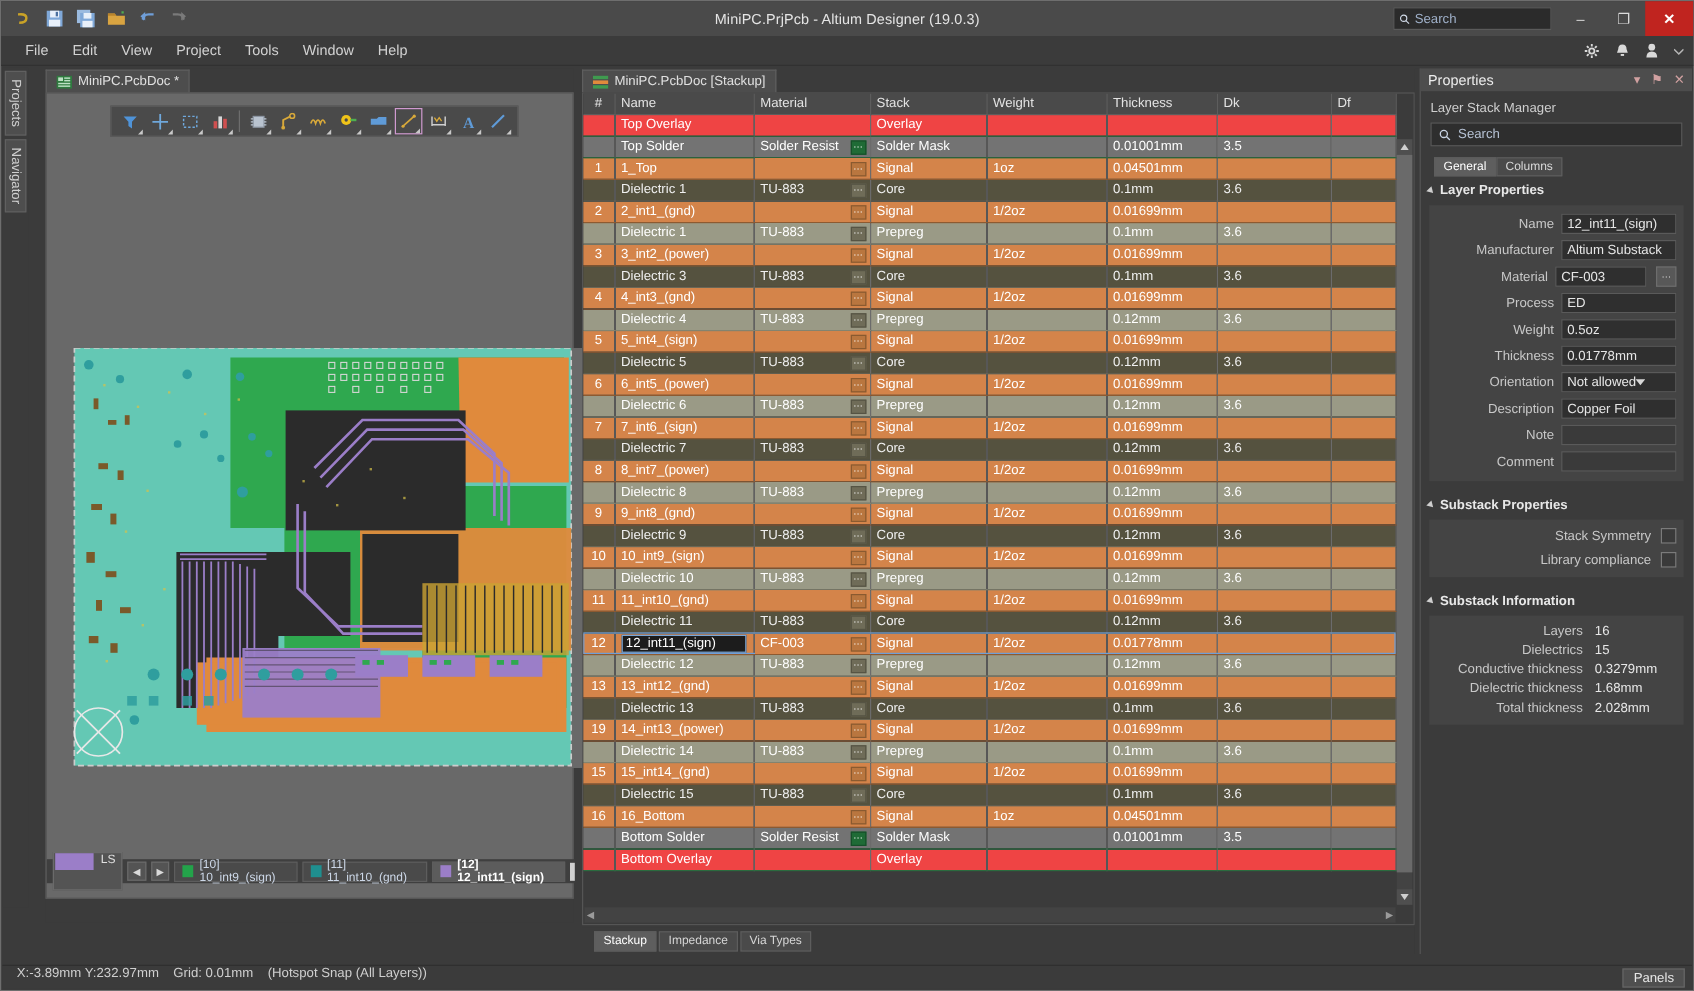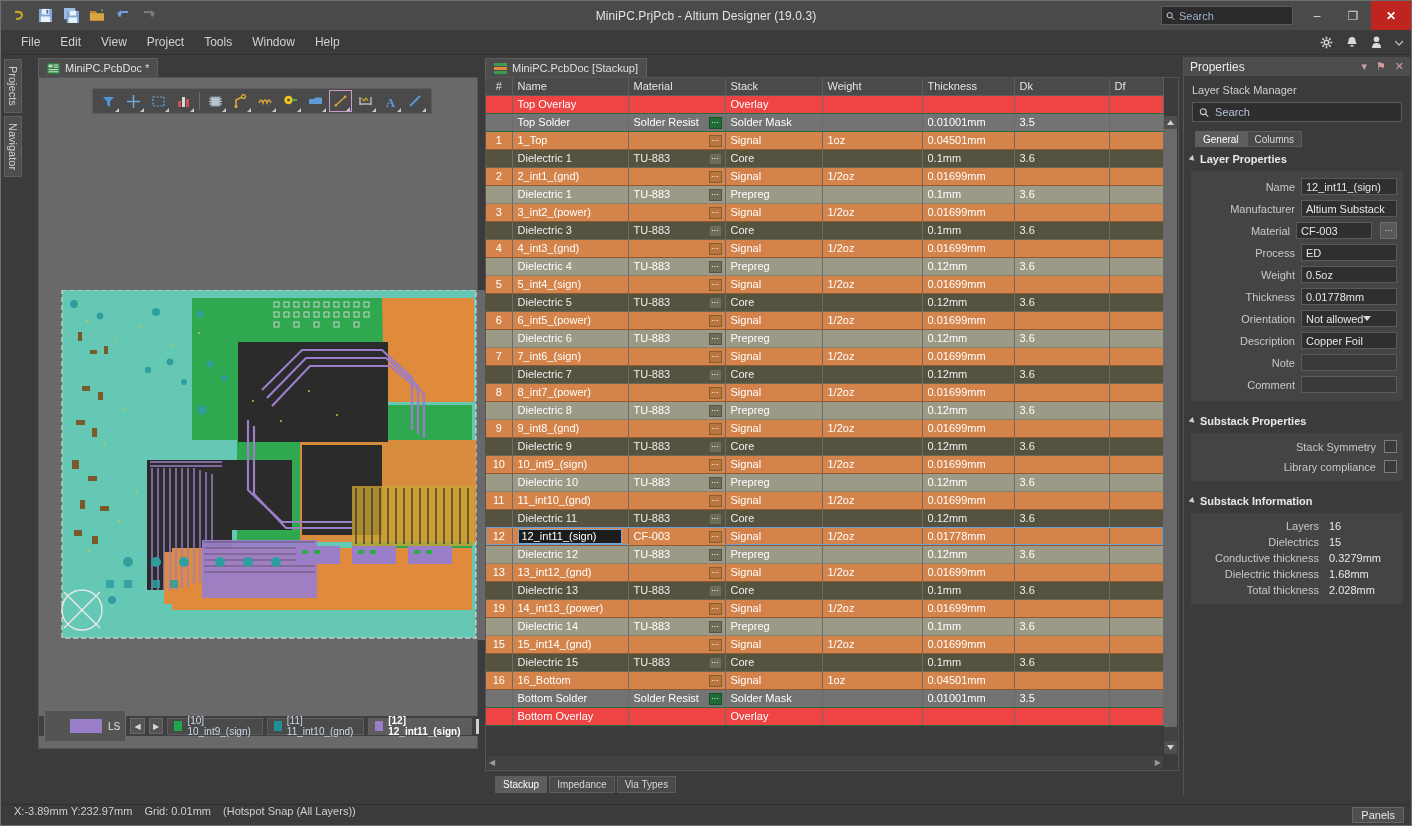--- a/index.html
+++ b/index.html
@@ -82,21 +82,21 @@
       border-left: 4px solid transparent; border-bottom: 4px solid #c9c9c9; }
   .tb-sep { width: 1px; height: 18px; background: #6d6d6d; margin: 0 2px; }
 
   .pcb-canvas { position: absolute; left: 13px; top: 212px; width: 434px; height: 350px; }
 
   
   .layerbar {
     position: absolute; left: 0; bottom: 12px; width: 440px; height: 20px;
     background: #3f3f3f; display: flex; align-items: center; gap: 4px; padding-left: 5px;
   }
-  .ls-chip { display: flex; align-items: center; background: #545454; border: 1px solid #6a6a6a; height: 32px; padding-left: 24px; }
+  .ls-chip { display: flex; align-items: flex-start; background: #545454; border: 1px solid #6a6a6a; height: 32px; }
   .ls-color { width: 32px; height: 14px; background: #9b7ec8; margin: 0 1px; }
   .ls-text { color: #e0e0e0; font-size: 10px; padding: 0 5px; }
   .arrow-btn { width: 17px; height: 16px; background: #545454; border: 1px solid #6a6a6a;
                color: #d9d9d9; font-size: 8px; display: flex; align-items: center; justify-content: center; cursor: pointer; }
   .layer-tab {
     display: flex; align-items: center; gap: 5px; height: 17px; padding: 0 6px;
     background: #4a4a4a; border: 1px solid #5d5d5d; color: #cdd8e8; font-size: 10px; cursor: pointer;
   }
   .layer-tab.active { background: #5c5c5c; color: #ffffff; font-weight: bold; }
   .layer-sw { width: 10px; height: 10px; }

